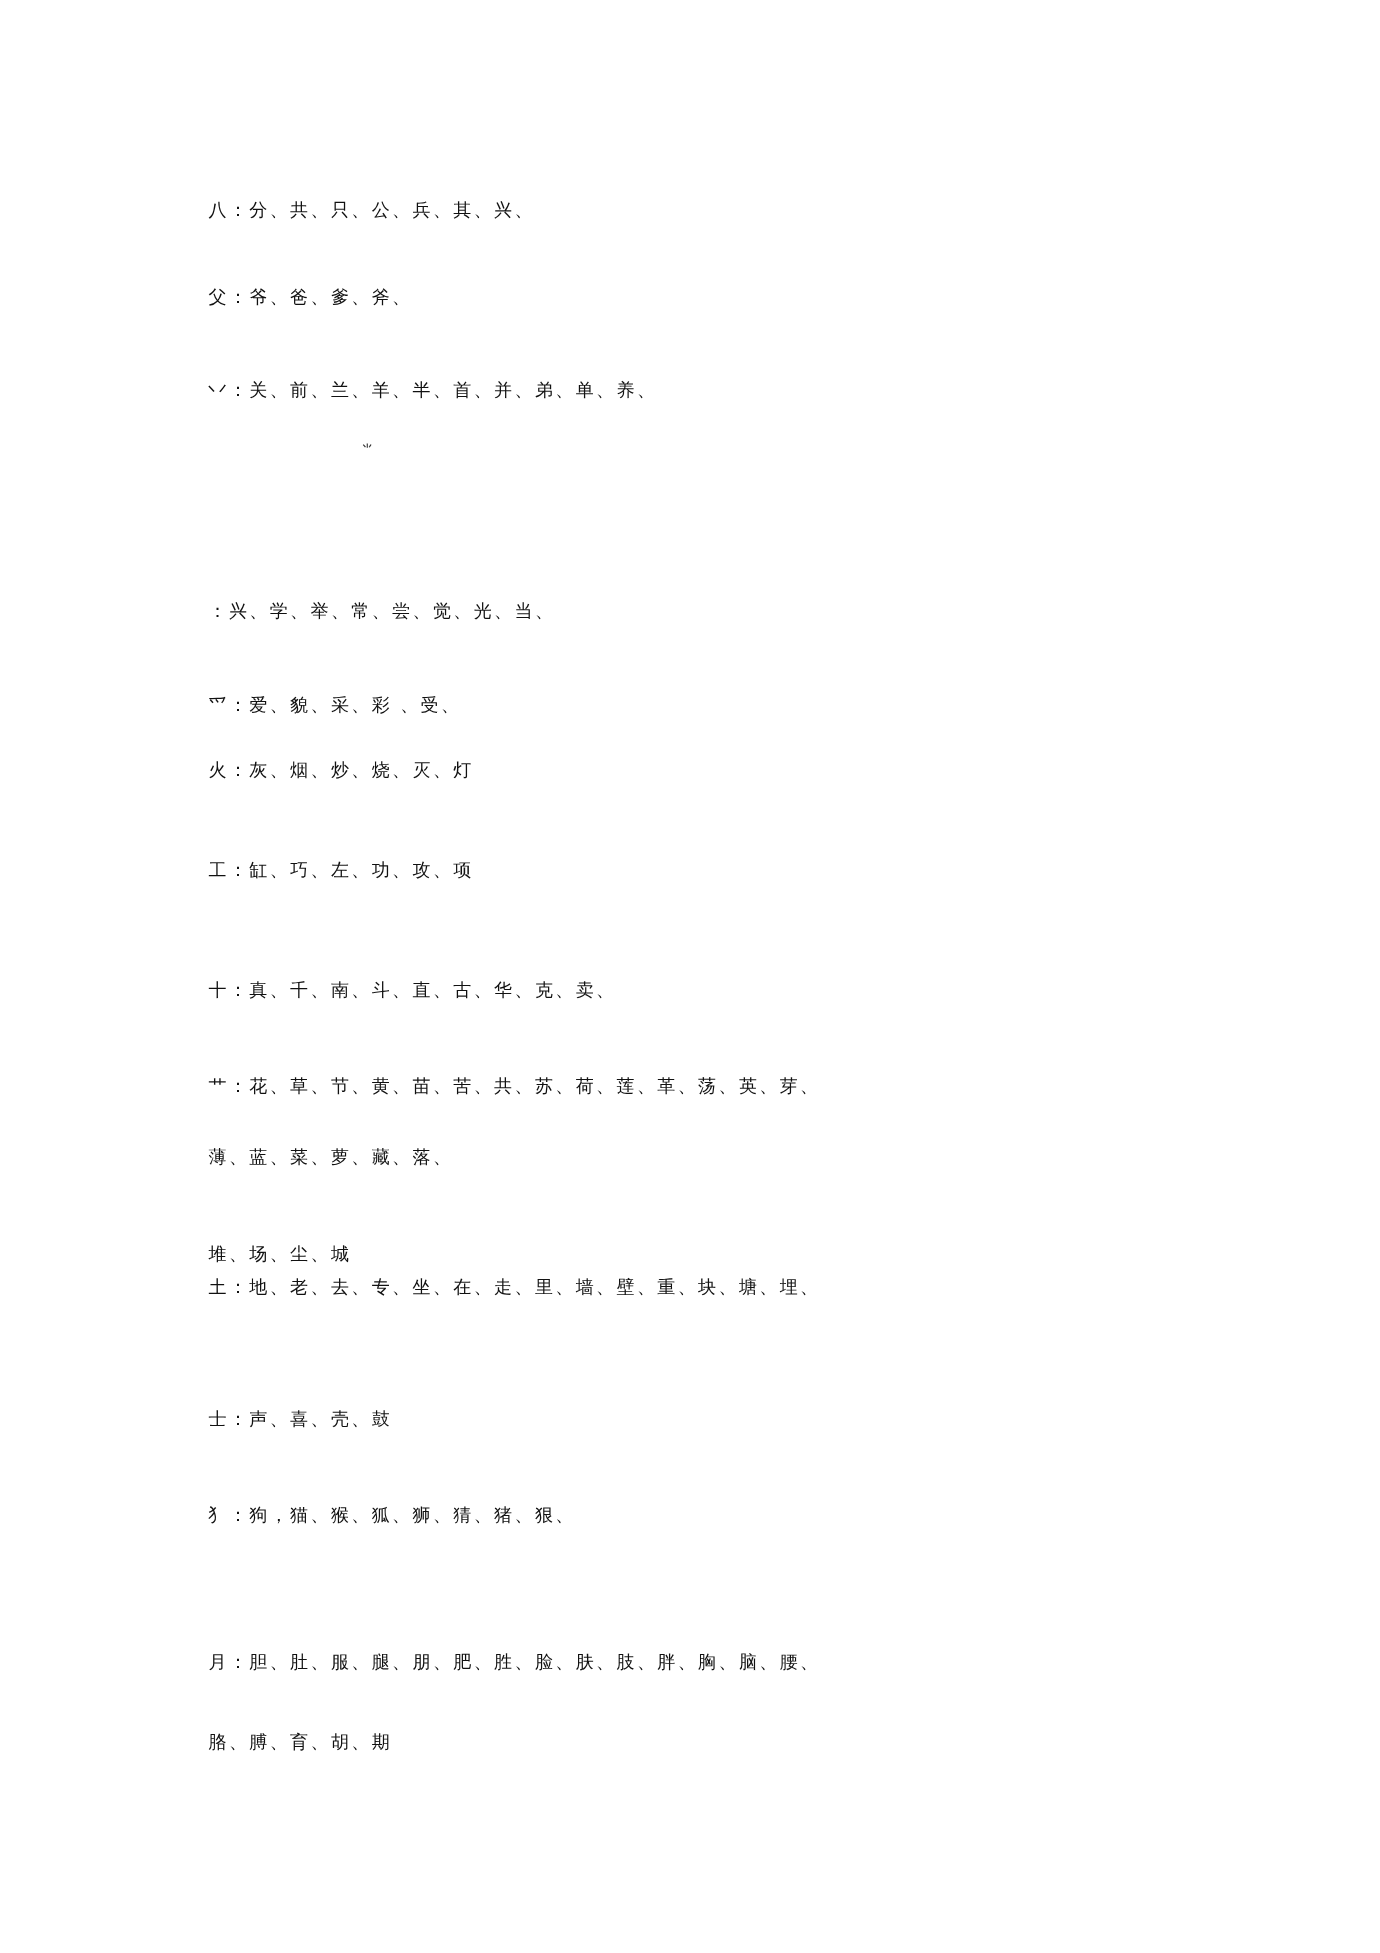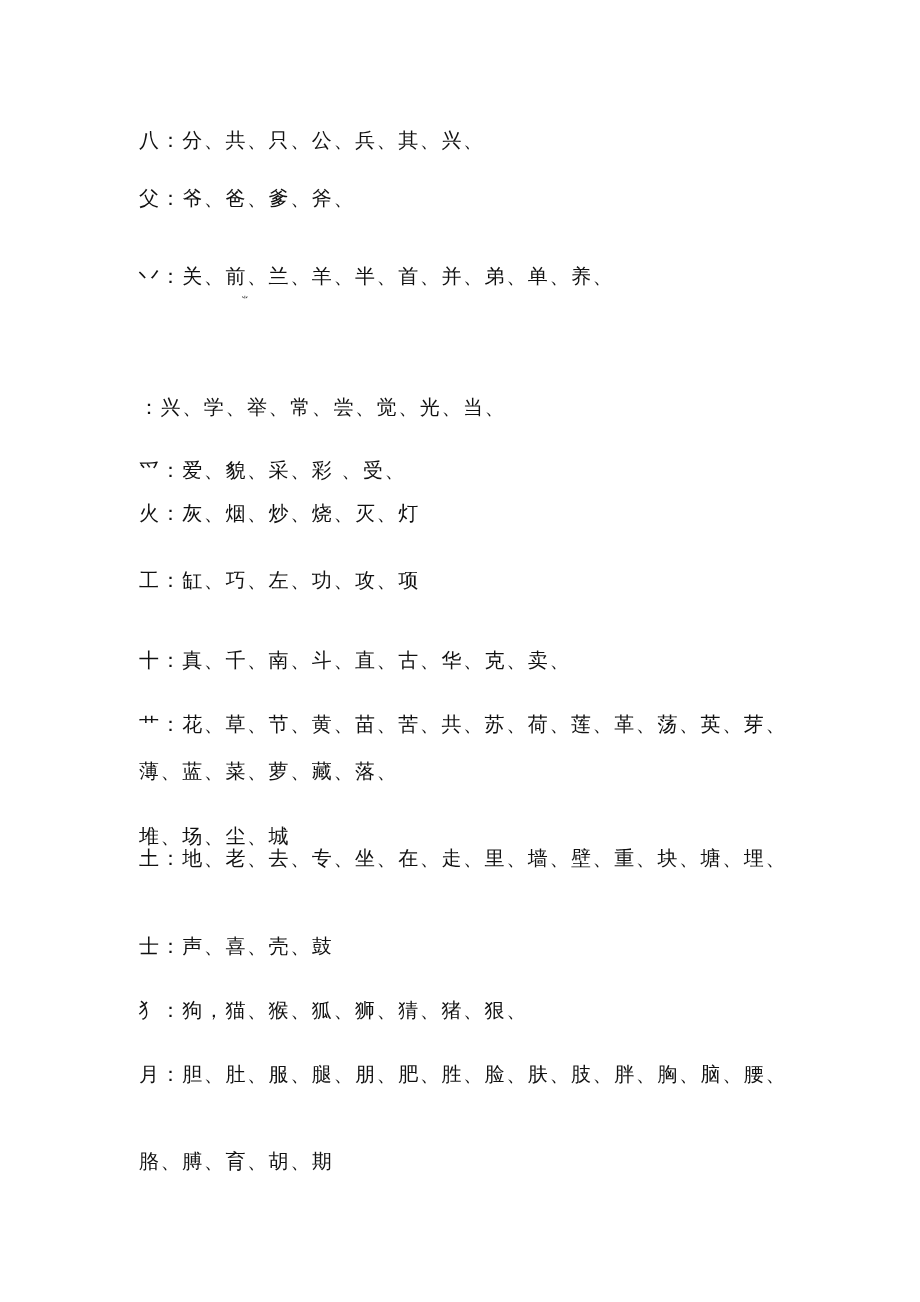--- a/index.html
+++ b/index.html
@@ -1,34 +1,34 @@
 <!DOCTYPE html>
 <html><head>
   <meta charset="utf-8">
   <style>
     html, body { margin: 0; padding: 0; background: #ffffff; }
     body { width: 920px; height: 1302px; position: relative; overflow: hidden;
            font-family: "DejaVu Serif", "Liberation Serif", serif; color: #111111; }
-    .line { position: absolute; left: 139px; font-size: 20px; line-height: 24px; white-space: nowrap; letter-spacing: 1.6px; }
+    .line { position: absolute; left: 139px; font-size: 12px; line-height: 24px; white-space: nowrap; letter-spacing: 1.6px; }
     .floating { position: absolute; font-size: 10px; color: #333; }
   </style>
 </head>
 <body>
 
 <div>
   <div class="line" style="top:128px">八：分、共、只、公、兵、其、兴、</div>
   <div class="line" style="top:186px">父：爷、爸、爹、斧、</div>
-  <div class="line" style="top:264px">丷：关、前、兰、羊、半、首、并、弟、单、养、</div>
+  <div class="line" style="top:248px">丷：关、前、兰、羊、半、首、并、弟、单、养、</div>
   <div class="floating" style="left:240px; top:294px">⺌</div>
   <div class="line" style="top:395px"> ：兴、学、举、常、尝、觉、光、当、</div>
   <div class="line" style="top:458px"> 爫：爱、貌、采、彩 、受、</div>
   <div class="line" style="top:501px">火：灰、烟、炒、烧、灭、灯</div>
   <div class="line" style="top:568px">工：缸、巧、左、功、攻、项</div>
   <div class="line" style="top:648px"> 十：真、千、南、斗、直、古、华、克、卖、</div>
   <div class="line" style="top:712px">艹：花、草、节、黄、苗、苦、共、苏、荷、莲、革、荡、英、芽、</div>
   <div class="line" style="top:759px">薄、蓝、菜、萝、藏、落、</div>
   <div class="line" style="top:846px">土：地、老、去、专、坐、在、走、里、墙、壁、重、块、塘、埋、</div>
   <div class="line" style="top:824px">堆、场、尘、城</div>
   <div class="line" style="top:934px">士：声、喜、壳、鼓</div>
   <div class="line" style="top:998px"> 犭：狗，猫、猴、狐、狮、猜、猪、狠、</div>
-  <div class="line" style="top:1062px">月：胆、肚、服、腿、朋、肥、胜、脸、肤、肢、胖、胸、脑、腰、</div>
+  <div class="line" style="top:1096px">月：胆、肚、服、腿、朋、肥、胜、脸、肤、肢、胖、胸、脑、腰、</div>
   <div class="line" style="top:1149px">胳、膊、育、胡、期</div>
 </div>
 
 </body></html>

